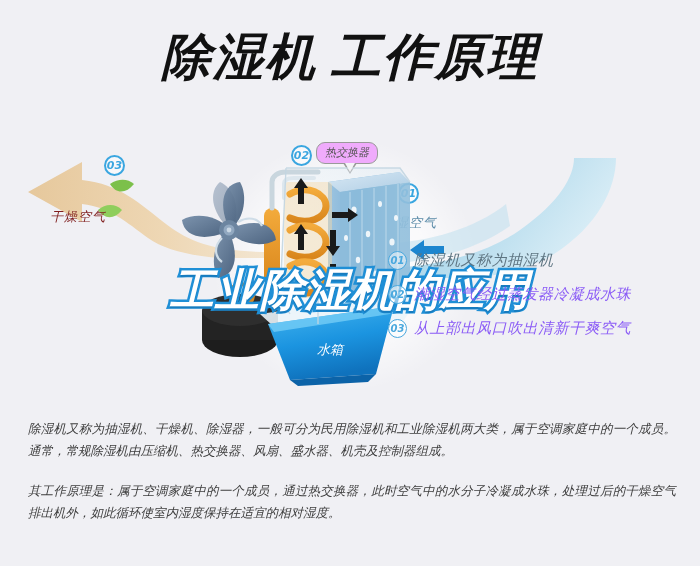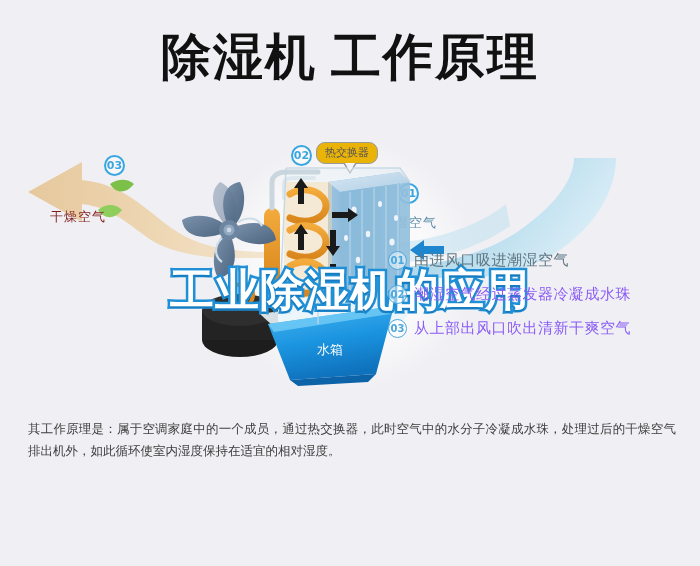--- a/index.html
+++ b/index.html
@@ -2,21 +2,21 @@
 <html><head>
 <meta charset="utf-8">
 <style>
   html,body{margin:0;padding:0;}
   body{
     width:700px;height:566px;
     background:#f0f0f4;
     font-family:"DejaVu Sans","Liberation Sans",sans-serif;
     overflow:hidden;position:relative;
   }
-  .page{position:relative;width:700px;height:566px;}
+  .page{position:relative;width:700px;height:566px;font-style:italic;}
 
   
   .title{
     position:absolute;left:0;top:26px;width:700px;
     text-align:center;
     font-size:50px;line-height:62px;
     font-weight:bold;color:#111;
     letter-spacing:2px;
     white-space:nowrap;
   }
@@ -60,21 +60,21 @@
     position:absolute;left:381px;top:94px;
     font-size:13px;color:#5b8ba8;letter-spacing:1px;
     white-space:nowrap;
   }
 
   
   .callout{
     position:absolute;left:316px;top:22px;
     padding:2px 8px 3px;
     border:1.4px solid #9a9a9a;border-radius:9px;
-    background:#eab308;color:#555;
+    background:#f0abfc;color:#555;
     font-size:11px;white-space:nowrap;
   }
   .callout:after{
     content:"";position:absolute;left:26px;bottom:-11px;
     border-left:7px solid transparent;border-right:7px solid transparent;
     border-top:11px solid #9a9a9a;
   }
   .callout:before{
     content:"";position:absolute;left:27.5px;bottom:-8.5px;z-index:2;
     border-left:5.5px solid transparent;border-right:5.5px solid transparent;
@@ -285,29 +285,30 @@
         <path d="M210,140 L210,170"></path>
       </g>
     </svg>
   </div>
 
   <div class="watermark">工业除湿机的应用</div>
 
   <div class="steps">
     <div class="step obscured">
       <span class="num">01</span>
-      <span class="txt">由进风口吸进潮湿空气</span>
+      <span class="txt">除湿机又称为抽湿机</span>
     </div>
     <div class="step">
       <span class="num">02</span>
       <span class="txt">潮湿空气经过蒸发器冷凝成水珠</span>
     </div>
     <div class="step">
       <span class="num">03</span>
       <span class="txt">从上部出风口吹出清新干爽空气</span>
     </div>
   </div>
 
   <div class="body-text">
+    <p>除湿机又称为抽湿机、干燥机、除湿器，一般可分为民用除湿机和工业除湿机两大类，属于空调家庭中的一个成员。通常，常规除湿机由压缩机、热交换器、风扇、盛水器、机壳及控制器组成。</p>
     <p>其工作原理是：属于空调家庭中的一个成员，通过热交换器，此时空气中的水分子冷凝成水珠，处理过后的干燥空气排出机外，如此循环使室内湿度保持在适宜的相对湿度。</p>
   </div>
 
 </div>
 
 </body></html>

